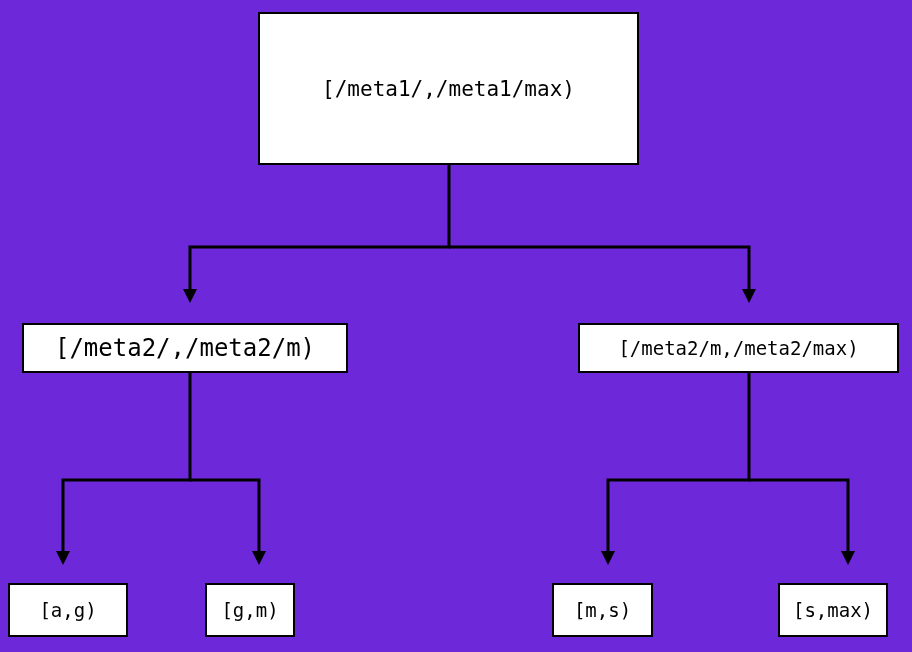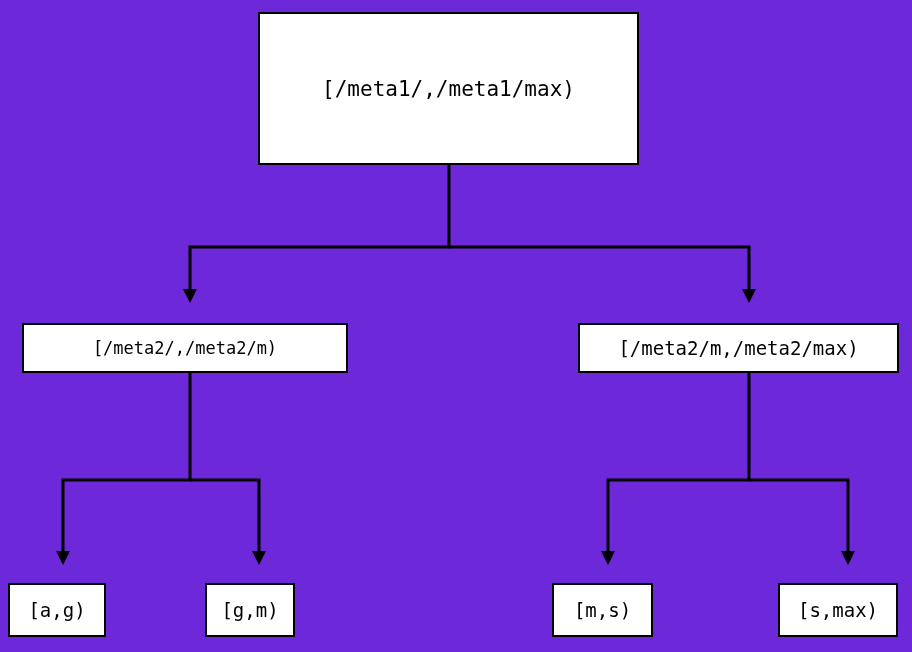--- a/index.html
+++ b/index.html
@@ -43,39 +43,39 @@
     top: 12px;
     width: 381px;
     height: 153px;
     font-size: 21px;
   }
   .node-mid-left {
     left: 22px;
     top: 323px;
     width: 326px;
     height: 50px;
-    font-size: 17px;
+    font-size: 24px;
   }
   .node-mid-right {
     left: 578px;
     top: 323px;
     width: 321px;
     height: 50px;
     font-size: 19px;
     text-align: center;
   }
   .node-leaf {
     top: 583px;
     height: 54px;
     font-size: 19px;
   }
-  .leaf-1 { left: 8px;   width: 98px; }
+  .leaf-1 { left: 8px;   width: 120px; }
   .leaf-2 { left: 205px; width: 90px; }
   .leaf-3 { left: 552px; width: 101px; text-align: center; }
-  .leaf-4 { left: 778px; width: 120px; }
+  .leaf-4 { left: 778px; width: 110px; }
 </style>
 </head>
 <body>
 
 <div id="canvas">
 
   <svg id="edges" viewBox="0 0 912 652" xmlns="http://www.w3.org/2000/svg">
 
     <g>
       <path d="M 449 165 L 449 247 L 190 247 L 190 289" fill="none" stroke="#000000" stroke-width="3"></path>

